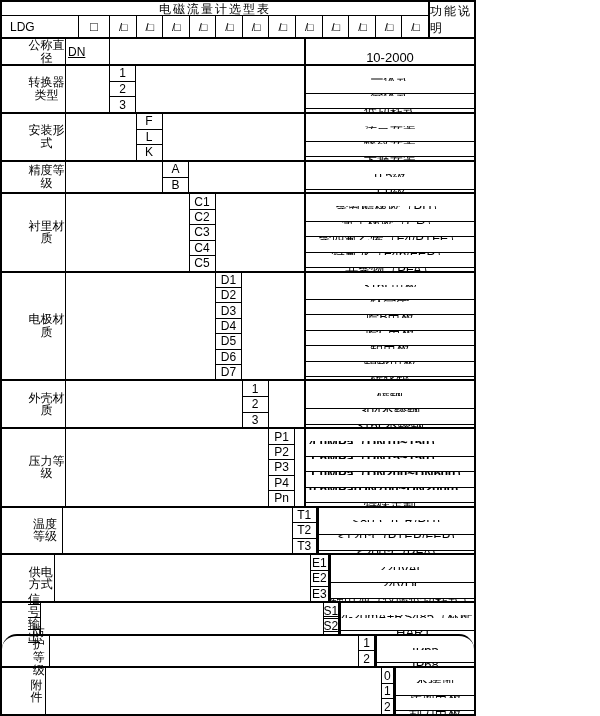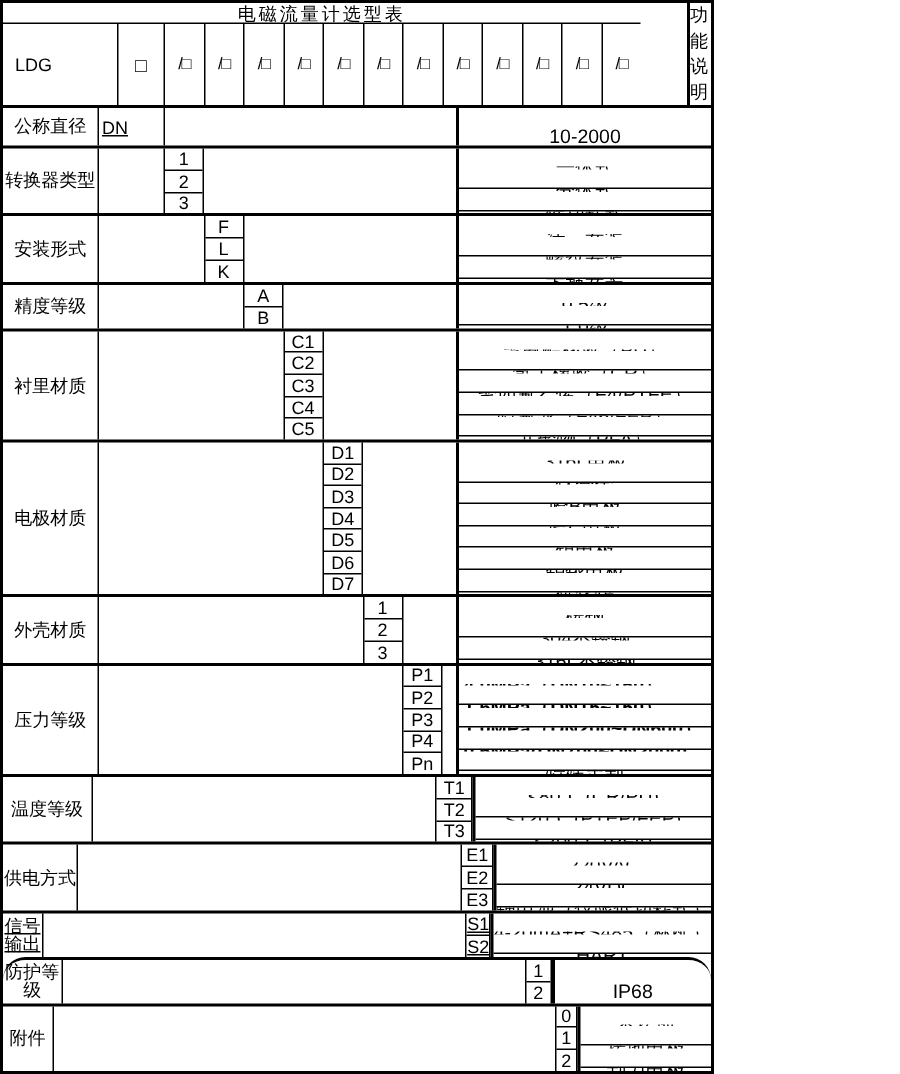--- a/index.html
+++ b/index.html
@@ -39,28 +39,28 @@
   }
   .slot-cell {
     flex: 1; border-right: 1px solid #000;
     display: flex; align-items: center; justify-content: center;
     font-size: 11px; letter-spacing: -1px; overflow: hidden;
   }
   .slot-cell:last-child { border-right: none; }
   .desc-head {
     flex: 1; border-left: 2px solid #000;
     display: flex; align-items: center; justify-content: center;
-    font-size: 12px; letter-spacing: 2px; margin-left: 31px;
+    font-size: 12px; letter-spacing: 2px;
   }
   
   .dn-row { flex: 0 0 19px; border-top: 2px solid #000; display: flex; }
   .cat-label {
     width: 64px; border-right: 1px solid #000;
     display: flex; align-items: center; justify-content: center;
-    font-size: 12px; text-align: center; line-height: 1.05;
+    font-size: 12px; text-align: center; line-height: 1.05; padding-left: 26px;
   }
   .dn-code {
     width: 44px; border-right: 1px solid #000;
     display: flex; align-items: center; padding-left: 2px;
     font-size: 12px;
     text-decoration: underline;
   }
   .gap-flex { flex: 1; }
   .desc-col {
     width: 170px; border-left: 2px solid #000;
@@ -291,20 +291,21 @@
       </div>
       <div class="group" style="flex-grow: 2; border-radius: 15px;">
         <div class="cat-label">防护等级</div>
         <div class="pre-gap" style="width: 309px;"></div>
         <div class="code-col">
           <div class="code-cell">1</div>
           <div class="code-cell">2</div>
         </div>
         <div class="gap-flex"></div>
         <div class="desc-col">
+          <div class="desc-cell">IP65</div>
           <div class="desc-cell">IP68</div>
         </div>
       </div>
       <div class="group" style="flex-grow: 3;">
         <div class="cat-label">附件</div>
         <div class="pre-gap" style="width: 335.5px;"></div>
         <div class="code-col">
           <div class="code-cell">0</div>
           <div class="code-cell">1</div>
           <div class="code-cell">2</div>

